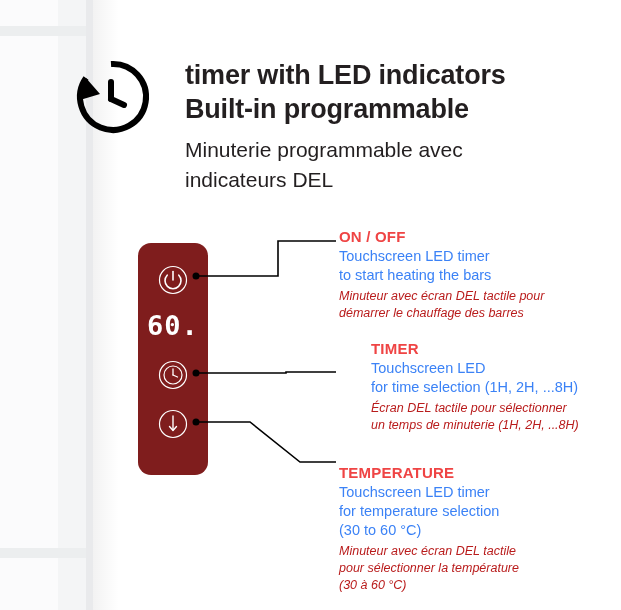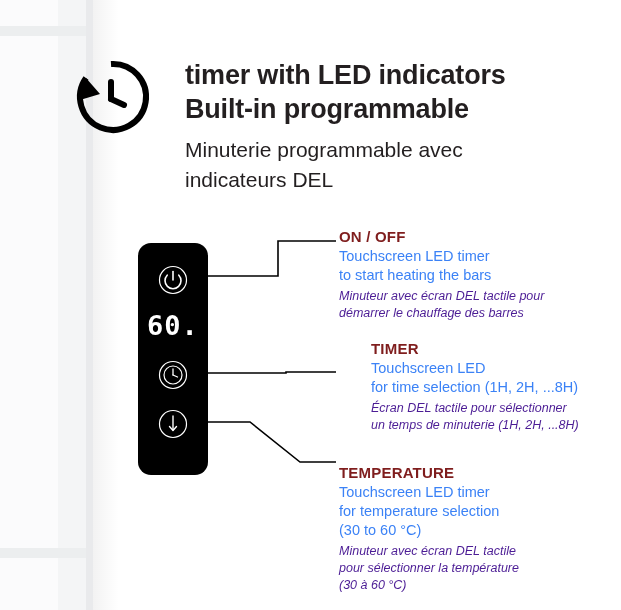--- a/index.html
+++ b/index.html
@@ -105,21 +105,21 @@
     font-weight: normal;
   }
 
   
   .control-module {
     position: absolute;
     left: 138px;
     top: 243px;
     width: 70px;
     height: 232px;
-    background: #000000;
+    background: #7f1d1d;
     border-radius: 13px;
   }
   .ctrl-btn {
     position: absolute;
     left: 50%;
     transform: translateX(-50%);
     width: 30px;
     height: 30px;
   }
   .ctrl-power { top: 22px; }
@@ -153,34 +153,34 @@
   }
 
   
   .callout {
     position: absolute;
     width: 270px;
   }
   .callout-title {
     font-size: 15px;
     font-weight: bold;
-    color: #7f1d1d;
+    color: #ef4444;
     letter-spacing: 0.2px;
     margin-bottom: 2px;
   }
   .callout-en {
     font-size: 14.5px;
     line-height: 19px;
     color: #3b82f6;
   }
   .callout-fr {
     margin-top: 3px;
     font-size: 12.5px;
     line-height: 17px;
-    color: #4c1d95;
+    color: #b91c1c;
     font-style: italic;
   }
   .c-onoff { left: 339px; top: 228px; }
   .c-timer { left: 339px; top: 340px; margin-left: 32px; }
   .c-temp  { left: 339px; top: 464px; }
   .c-temp .callout-fr { width: 210px; text-align: justify; }
 </style>
 </head>
 <body>
 

